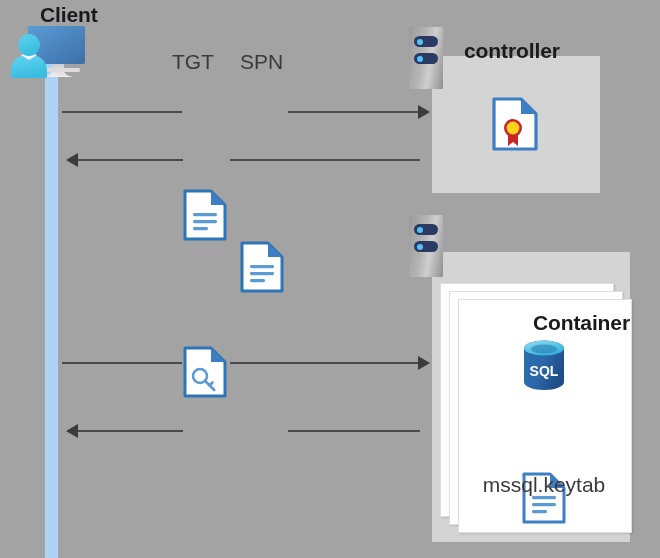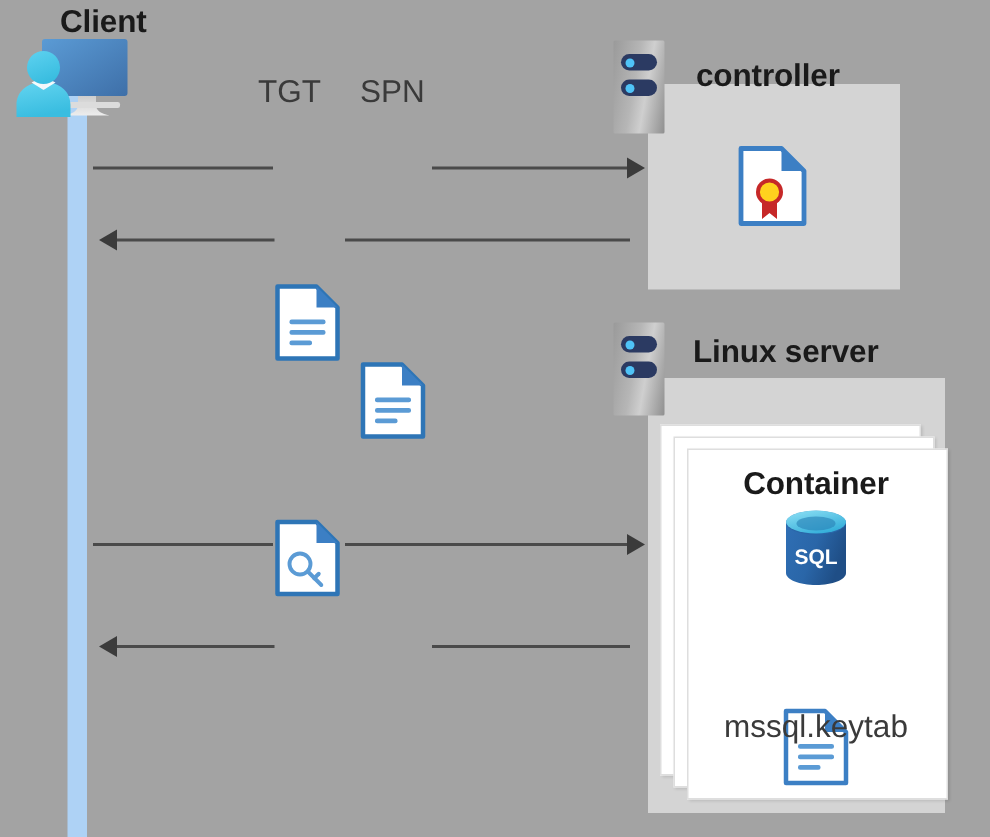--- a/index.html
+++ b/index.html
@@ -163,27 +163,26 @@
 
   <div class="abs rack" style="left:409px;top:215px;">
     <div class="bar" style="top:9px;">
         <span class="led"></span>
       </div>
     <div class="bar" style="top:26px;">
         <span class="led"></span>
       </div>
   </div>
 
-  <div class="abs title-bold" style="left:462px;top:222px;">Linux server</div>
 
   <div class="abs card" style="left:440px;top:283px;width:172px;height:232px;"></div>
   <div class="abs card" style="left:449px;top:291px;width:172px;height:232px;"></div>
   <div class="abs card" style="left:458px;top:299px;width:172px;height:232px;"></div>
 
-  <div class="abs title-bold" style="left:458px;top:310px;width:172px;text-align:center;">Container</div>
+  <div class="abs title-bold" style="left:458px;top:310px;width:172px;text-align:right;">Container</div>
 
   <div class="abs" style="left:521px;top:339px;">
     <svg width="46" height="52" viewBox="0 0 46 52">
       <defs>
         <linearGradient id="sqlBody" x1="0" y1="0" x2="1" y2="0.4">
           <stop offset="0%" stop-color="#2F6FB5"></stop>
           <stop offset="55%" stop-color="#2A66A8"></stop>
           <stop offset="100%" stop-color="#1F4E86"></stop>
         </linearGradient>
         <linearGradient id="sqlTop" x1="0" y1="0" x2="0.6" y2="1">

